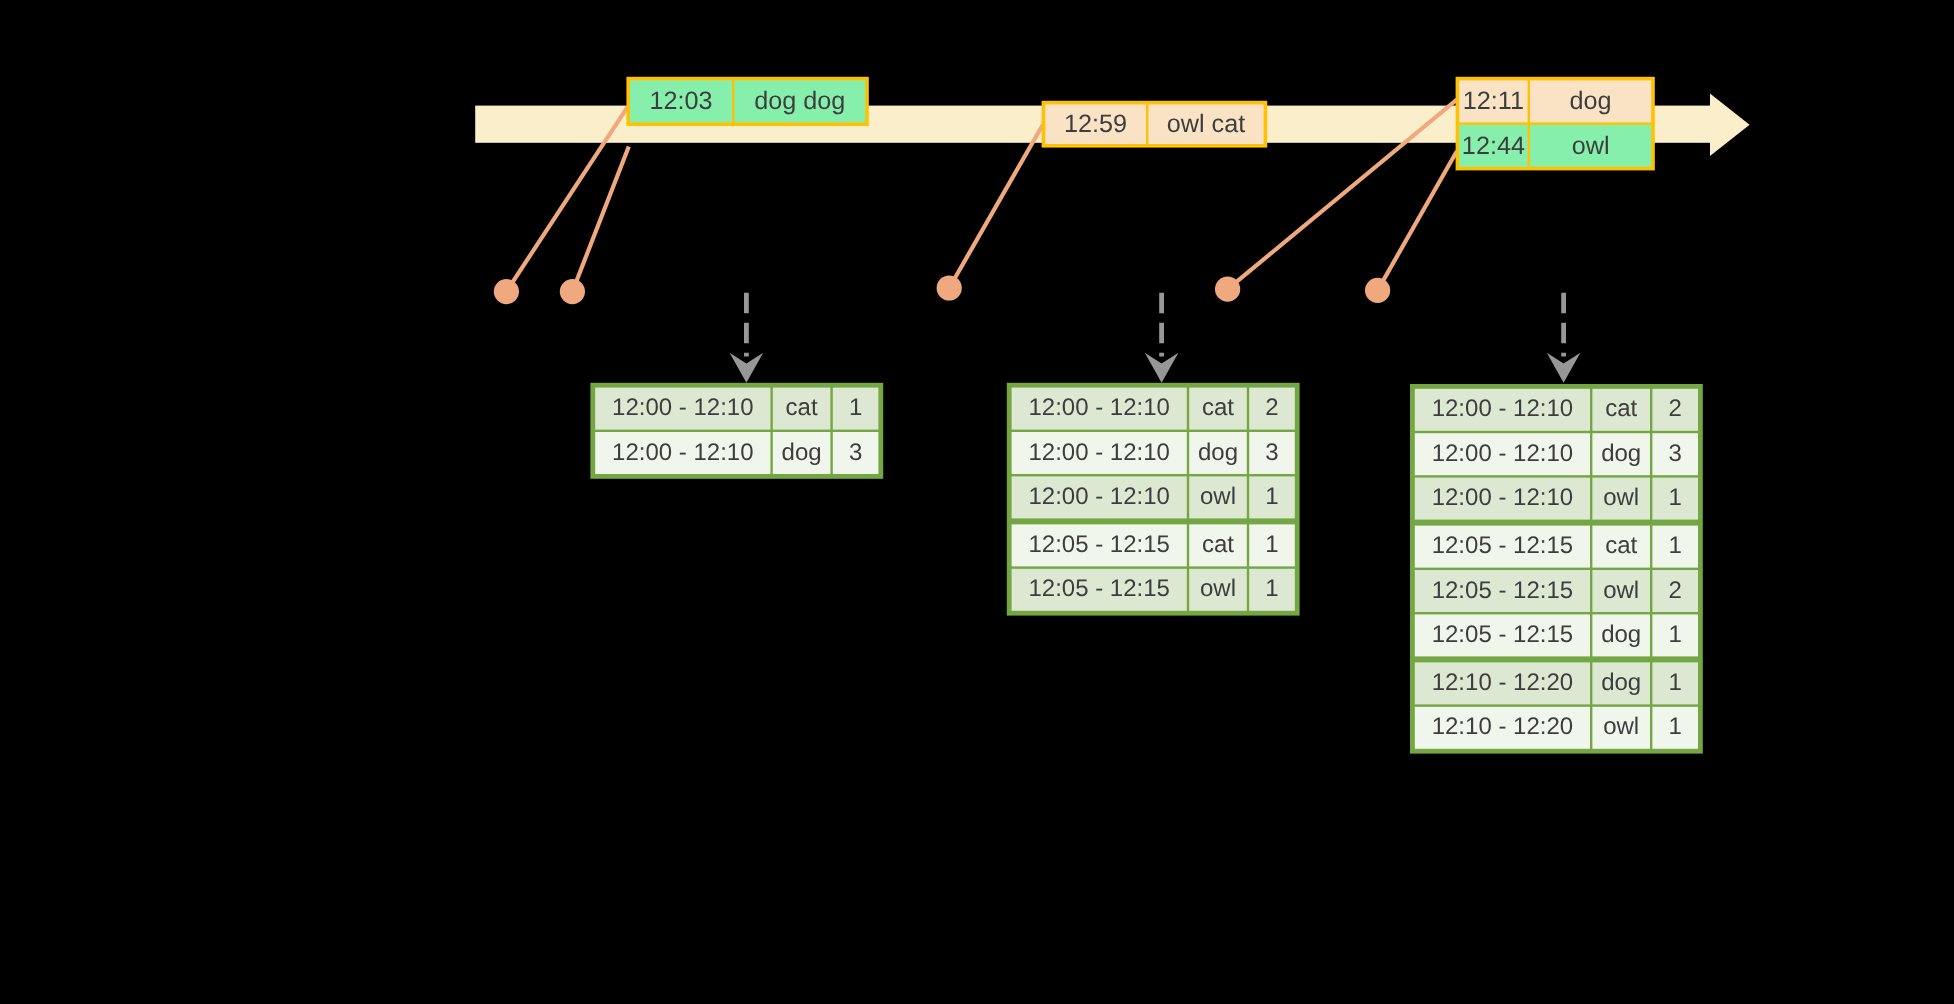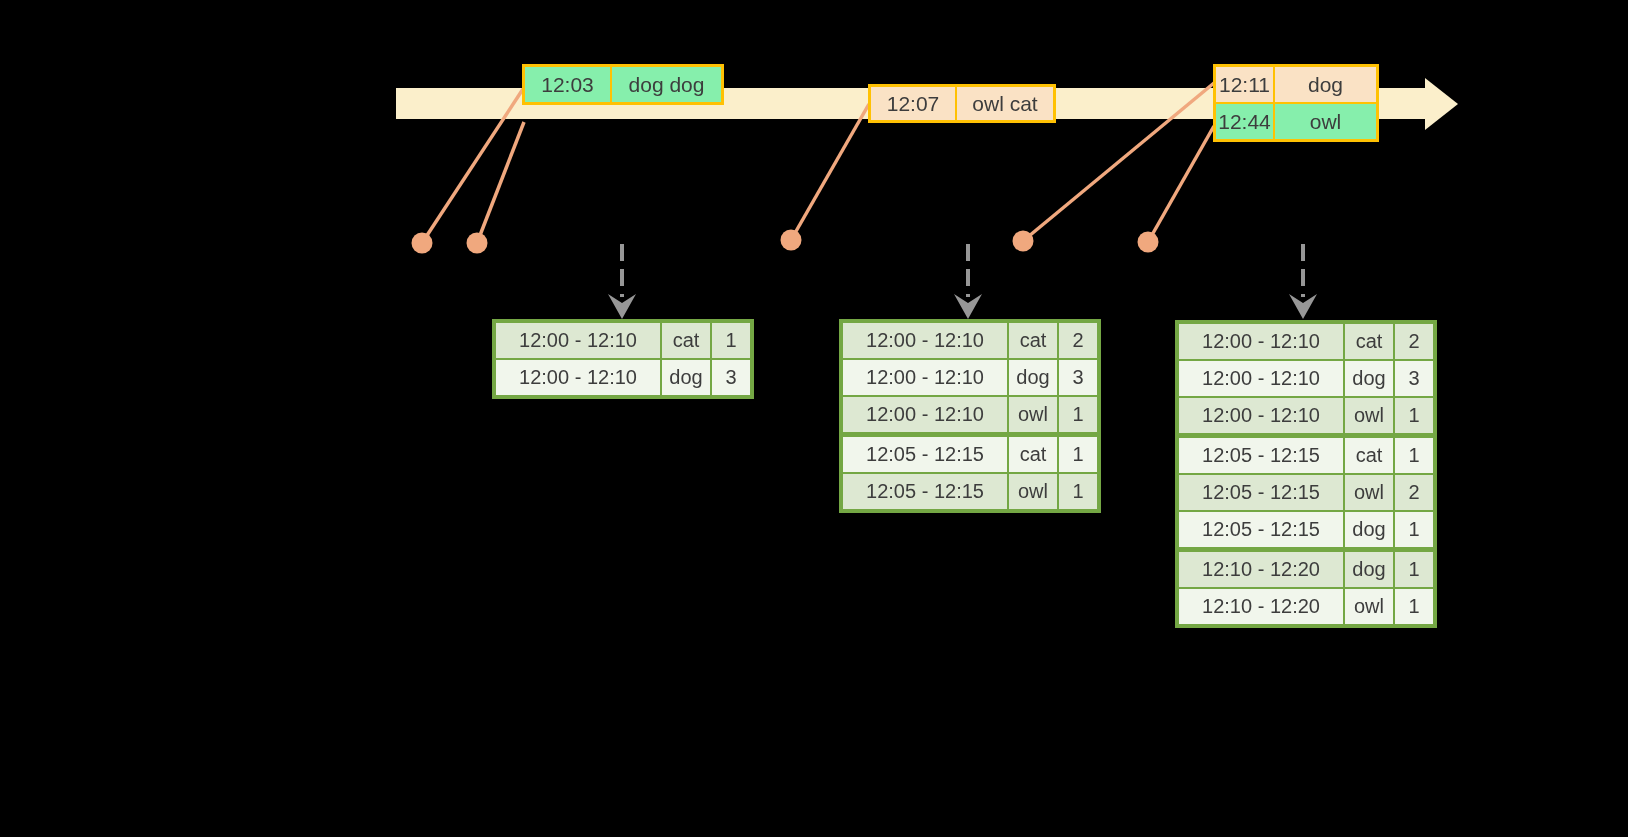--- a/index.html
+++ b/index.html
@@ -26,21 +26,21 @@
   .et2 .ecell{height:33px;line-height:33px;}
   .et2 .c-time{width:84px}  .et2 .c-words{width:96px}
   .et3{left:1213px;top:64px;}
   .et3 .c-time{width:57px}  .et3 .c-words{width:101px}
   
   .gtable{position:absolute;z-index:3;background:#74A744;padding:4px;display:flex;flex-direction:column;row-gap:2px;}
   .grow{display:flex;column-gap:2px;}
   .grow.group-start{margin-top:3px;}
   .gcell{height:35px;line-height:35px;text-align:center;font-size:20px;background:#F1F6EC;}
   .grow:nth-child(odd) .gcell{background:#DDE8D2;}
-  .c-window{width:164px}  .c-word{width:48px}  .c-count{width:38px}
+  .c-window{width:146px}  .c-word{width:48px}  .c-count{width:38px}
   .gt1{left:492px;top:319px;}
   .gt2{left:839px;top:319px;}
   .gt3{left:1175px;top:320px;}
 </style>
 </head>
 <body>
 
 <div class="canvas">
 
   <div class="timeline-band"></div>
@@ -79,21 +79,21 @@
 
   <div class="etable et1">
     <div class="erow">
       <div class="ecell c-time">12:03</div>
       <div class="ecell c-words">dog dog</div>
     </div>
   </div>
 
   <div class="etable et2">
     <div class="erow dark">
-      <div class="ecell c-time">12:07</div>
+      <div class="ecell c-time">12:59</div>
       <div class="ecell c-words">owl cat</div>
     </div>
   </div>
 
   <div class="etable et3">
     <div class="erow dark">
       <div class="ecell c-time">12:11</div>
       <div class="ecell c-words">dog</div>
     </div>
     <div class="erow">

